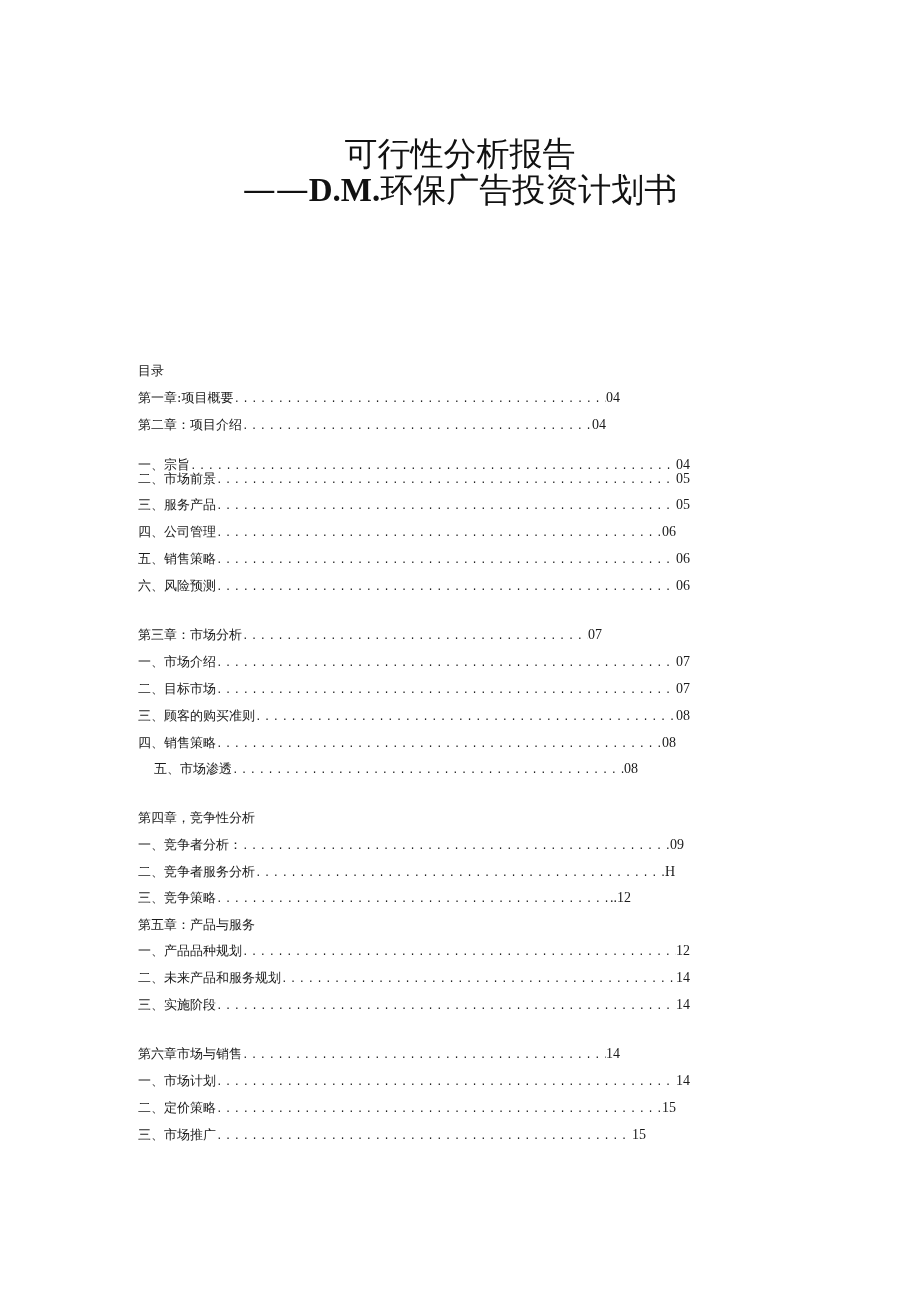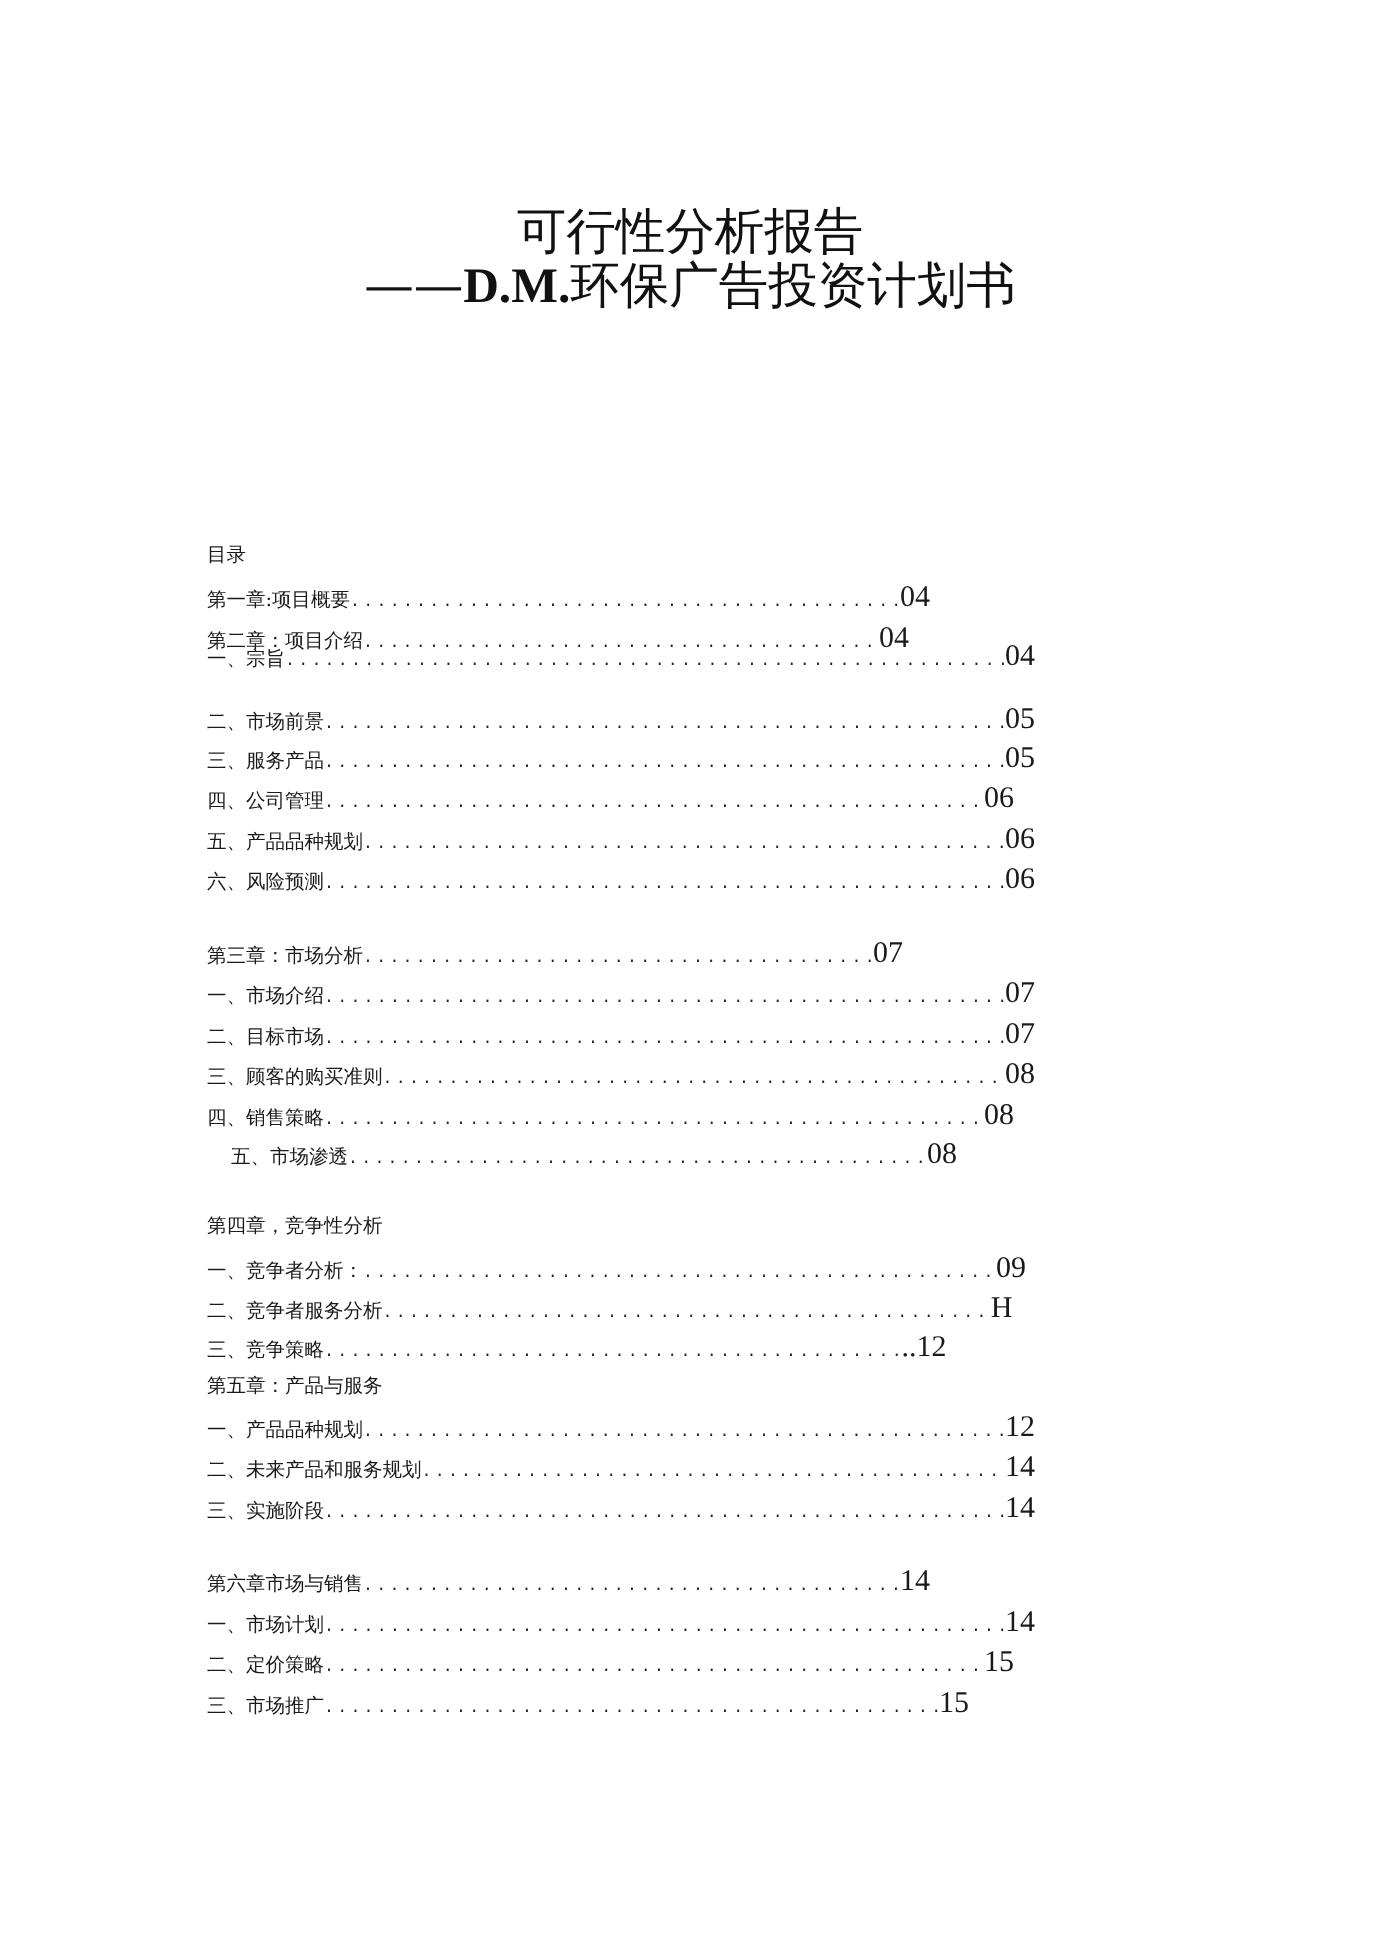--- a/index.html
+++ b/index.html
@@ -21,63 +21,63 @@
       font-family: "DejaVu Serif", serif; font-size: 13px; line-height: 18px; white-space: nowrap; overflow: hidden;
     }
     .toc-line .label { flex: none; }
     .toc-line .dots {
       flex: 1 1 auto; overflow: hidden; white-space: nowrap; letter-spacing: 2.2px;
       font-family: "Liberation Mono", monospace; font-size: 11px; color: #222;
     }
     .toc-line .dots::before {
       content: "............................................................................................................................";
     }
-    .toc-line .page { flex: none; font-family: "Liberation Serif", serif; font-size: 20px; }
+    .toc-line .page { flex: none; font-family: "Liberation Serif", serif; font-size: 14px; }
   </style>
 </head>
 <body>
 
 <div class="title title1">可行性分析报告</div>
 <div class="title title2"><span>——</span><span class="latin">D.M.</span><span>环保广告投资计划书</span></div>
 
 <div class="toc-heading">目录</div>
 
 <div id="toc">
     <div class="toc-line" style="top: 389px; width: 482px;">
       <span class="label">第一章:项目概要</span>
       <span class="dots"></span>
       <span class="page">04</span>
     </div>
     <div class="toc-line" style="top: 416px; width: 468px;">
       <span class="label">第二章：项目介绍</span>
       <span class="dots"></span>
       <span class="page">04</span>
     </div>
-    <div class="toc-line" style="top: 428px; width: 552px;">
+    <div class="toc-line" style="top: 456px; width: 552px;">
       <span class="label">一、宗旨</span>
       <span class="dots"></span>
       <span class="page">04</span>
     </div>
     <div class="toc-line" style="top: 470px; width: 552px;">
       <span class="label">二、市场前景</span>
       <span class="dots"></span>
       <span class="page">05</span>
     </div>
     <div class="toc-line" style="top: 496px; width: 552px;">
       <span class="label">三、服务产品</span>
       <span class="dots"></span>
       <span class="page">05</span>
     </div>
     <div class="toc-line" style="top: 523px; width: 538px;">
       <span class="label">四、公司管理</span>
       <span class="dots"></span>
       <span class="page">06</span>
     </div>
     <div class="toc-line" style="top: 550px; width: 552px;">
-      <span class="label">五、产品品种规划</span>
+      <span class="label">五、销售策略</span>
       <span class="dots"></span>
       <span class="page">06</span>
     </div>
     <div class="toc-line" style="top: 577px; width: 552px;">
       <span class="label">六、风险预测</span>
       <span class="dots"></span>
       <span class="page">06</span>
     </div>
     <div class="toc-line" style="top: 626px; width: 464px;">
       <span class="label">第三章：市场分析 </span>

